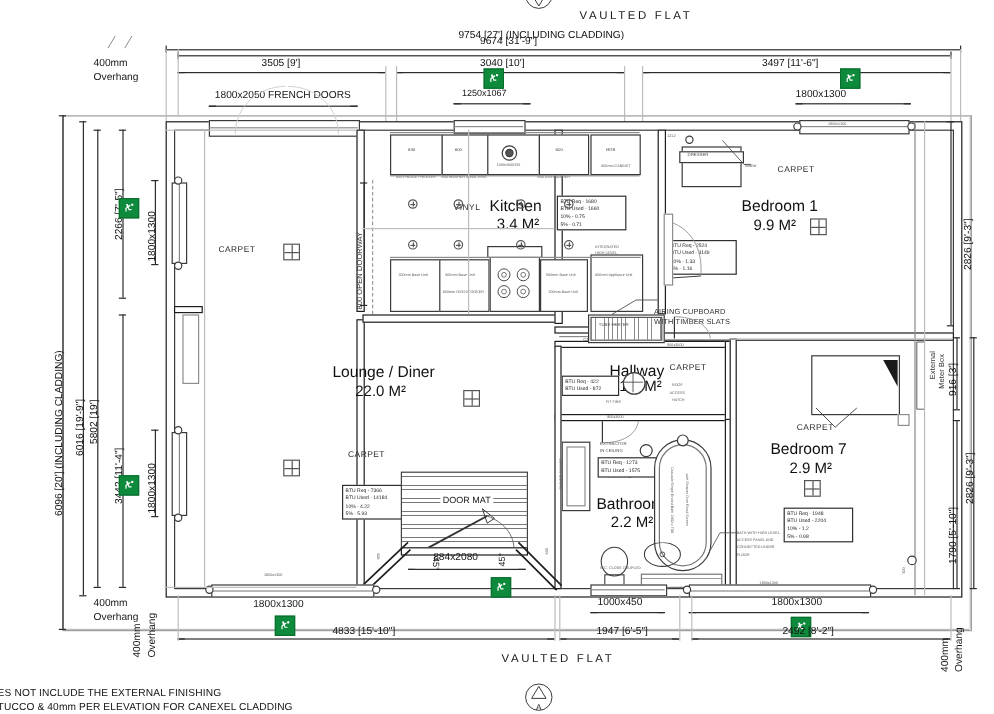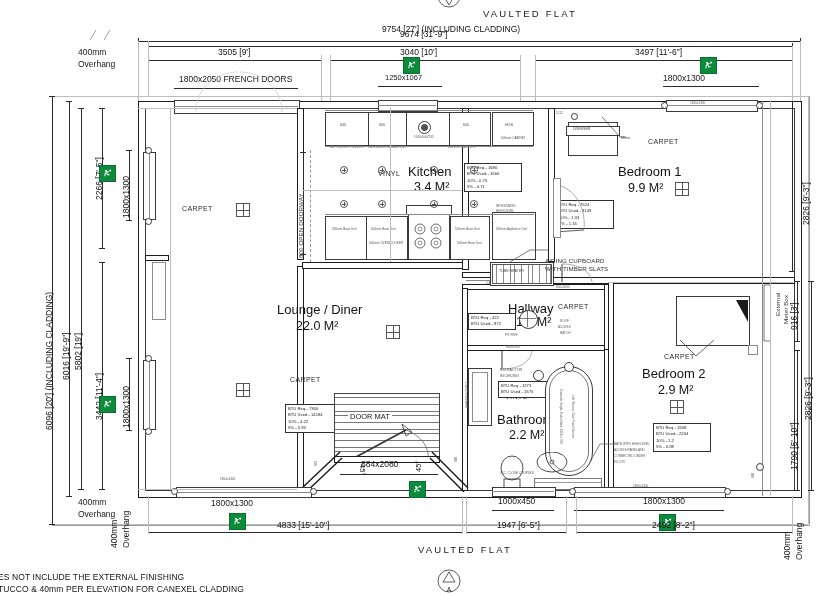--- a/index.html
+++ b/index.html
@@ -387,21 +387,21 @@
   <div class="t floor" style="left:182px;top:205px;">CARPET</div>
 
   <div class="btu" style="left:285px;top:404px;width:54px;">
     <div>BTU Req - 7366</div>
     <div>BTU Used - 14184</div>
     <div>10% - 4.22</div>
     <div>5% - 5.93</div>
   </div>
 
   <div class="stripe" style="left:334px;top:393px;width:104px;height:63px;"></div>
-  <div class="t dim-s" style="left:348px;top:413px;background:#fff;padding:0 2px;">DOOR MAT</div>
+  <div class="t dim-s" style="left:367px;top:413px;background:#fff;padding:0 2px;">DOOR MAT</div>
   <div class="abs" style="left:352px;top:418px;width:84px;height:48px;">
     <svg width="84" height="48" viewBox="0 0 84 48">
       <path d="M2 40 L54 12" stroke="#333" stroke-width="1.6"></path>
       <path d="M54 12 C70 18 78 30 76 44" fill="none" stroke="#666" stroke-width="0.8"></path>
       <path d="M50 6 L60 14 L54 18 Z" fill="none" stroke="#333" stroke-width="0.8"></path>
     </svg>
   </div>
   <div class="wall" style="left:334px;top:456px;width:104px;height:5px;"></div>
   <div class="t dim" style="left:361px;top:460px;">884x2080</div>
   <div class="hl" style="left:340px;top:474px;width:98px;"></div>
@@ -520,21 +520,21 @@
       </svg>
   </div>
 
   <div class="box" style="left:492px;top:487px;width:62px;height:8px;"></div>
   <div class="hl-thin" style="left:492px;top:491px;width:62px;"></div>
   <div class="t dim" style="left:498px;top:497px;">1000x450</div>
   <div class="hl" style="left:492px;top:510px;width:62px;"></div>
   <div class="atick" style="left:492px;top:510px;"></div>
   <div class="atick" style="left:548px;top:510px;"></div>
 
-  <div class="t room-n" style="left:642px;top:367px;">Bedroom 2</div>
+  <div class="t room-n" style="left:642px;top:367px;">Bedroom 7</div>
   <div class="t room-a" style="left:658px;top:384px;">2.9 M²</div>
   <div class="t floor" style="left:664px;top:353px;">CARPET</div>
   <div class="grid4" style="left:670px;top:400px;"></div>
   <div class="btu" style="left:653px;top:423px;width:52px;">
     <div>BTU Req - 1948</div>
     <div>BTU Used - 2204</div>
     <div>10% - 1.2</div>
     <div>5% - 0.98</div>
   </div>
 

